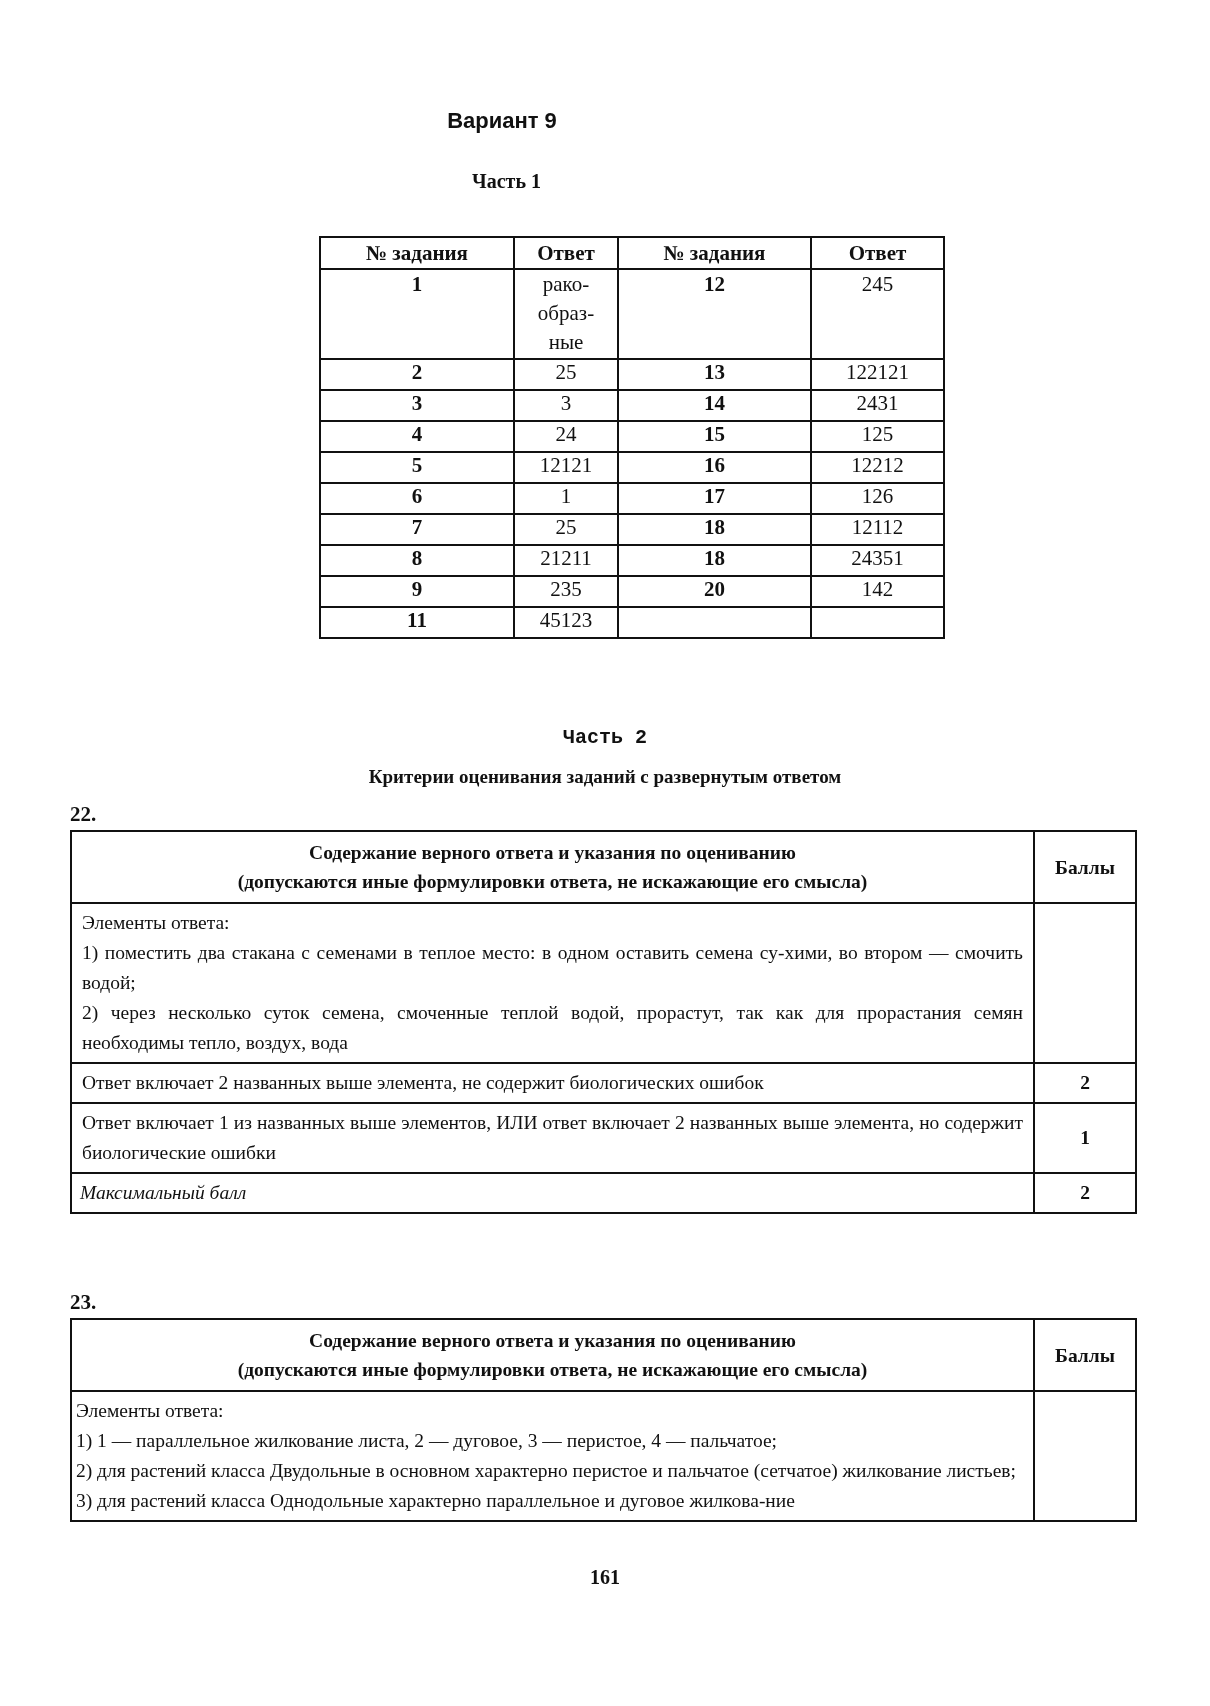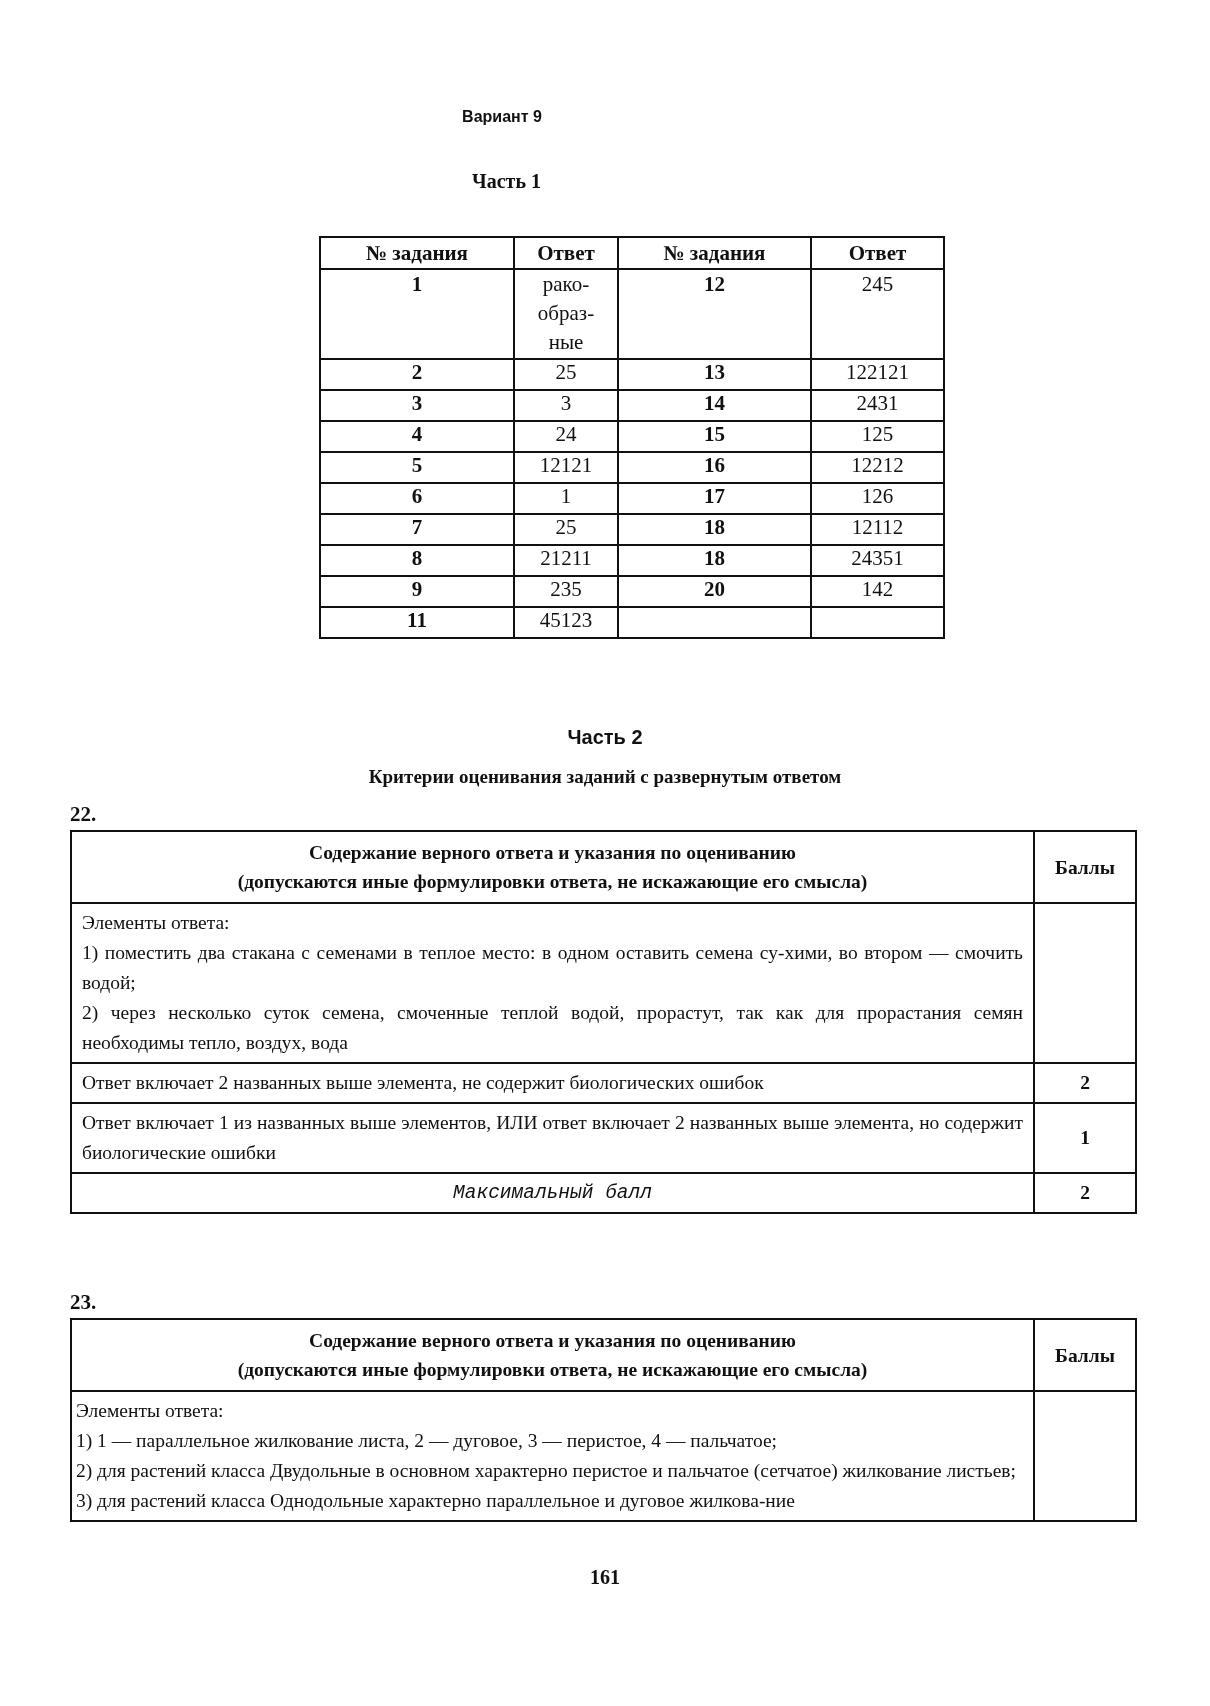--- a/index.html
+++ b/index.html
@@ -2,59 +2,59 @@
 <html><head>
 <meta charset="utf-8">
 <style>
   html, body { margin: 0; padding: 0; background: #ffffff; }
   body {
     width: 1210px; height: 1706px; position: relative; overflow: hidden;
     font-family: "DejaVu Serif", "Liberation Serif", serif; color: #111;
   }
   .title {
     position: absolute; top: 108px; left: 0; width: 1004px; text-align: center;
-    font-family: "Liberation Sans", sans-serif; font-weight: bold; font-size: 16px;
+    font-family: "Liberation Sans", sans-serif; font-weight: bold; font-size: 22px;
   }
   .part1 {
     position: absolute; top: 170px; left: 0; width: 1013px; text-align: center;
     font-family: "Liberation Serif", serif; font-weight: bold; font-size: 20px;
   }
   table.answers {
     position: absolute; top: 236px; left: 287px; border-collapse: collapse;
     font-family: "Liberation Serif", serif; font-size: 21px; margin-left: 32px;
   }
   table.answers td, table.answers th {
     border: 2px solid #111; text-align: center; padding: 0 4px; height: 29px; vertical-align: top;
   }
   table.answers th { font-weight: bold; height: 30px; vertical-align: middle; }
   table.answers td.num { font-weight: bold; }
   table.answers col.c1 { width: 194px; } table.answers col.c2 { width: 104px; }
   table.answers col.c3 { width: 193px; } table.answers col.c4 { width: 133px; }
   td.tall { height: 88px !important; line-height: 29px; }
   .part2 {
     position: absolute; top: 726px; left: 0; width: 1210px; text-align: center;
-    font-family: Liberation Sans, sans-serif; font-weight: bold; font-size: 20px;
+    font-family: Liberation Mono, monospace; font-weight: bold; font-size: 20px;
   }
   .criteria-title {
     position: absolute; top: 766px; left: 0; width: 1210px; text-align: center;
     font-family: "Liberation Serif", serif; font-weight: bold; font-size: 19px;
   }
   .task-num {
     position: absolute; left: 70px; font-family: "Liberation Serif", serif;
     font-weight: bold; font-size: 21px;
   }
   table.crit {
     position: absolute; left: 70px; width: 1067px; border-collapse: collapse;
     font-family: "Liberation Serif", serif; font-size: 19.5px;
   }
   table.crit td, table.crit th { border: 2px solid #111; }
   table.crit th { font-weight: bold; text-align: center; padding: 6px 8px; line-height: 29px; }
   table.crit td.text { padding: 4px 10px; line-height: 30px; text-align: justify; }
   table.crit td.score { width: 84px; text-align: center; font-weight: bold; vertical-align: middle; }
-  table.crit td.max { text-align: center; font-style: italic; padding: 4px 24px; line-height: 30px; font-family: Liberation Mono, monospace; }
+  table.crit td.max { text-align: left; font-style: italic; padding: 4px 8px; line-height: 30px; }
   .page-num {
     position: absolute; top: 1566px; left: 0; width: 1210px; text-align: center;
     font-family: "Liberation Serif", serif; font-weight: bold; font-size: 20px;
   }
 </style>
 </head>
 <body>
 
 <div class="title">Вариант 9</div>
 <div class="part1">Часть 1</div>

